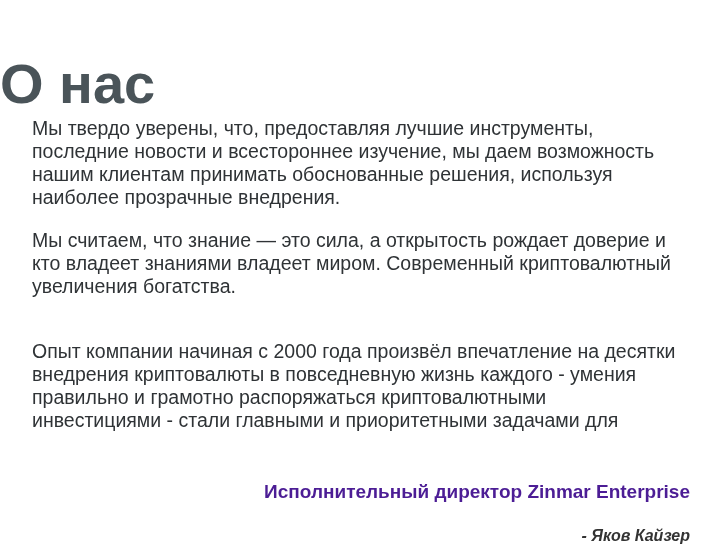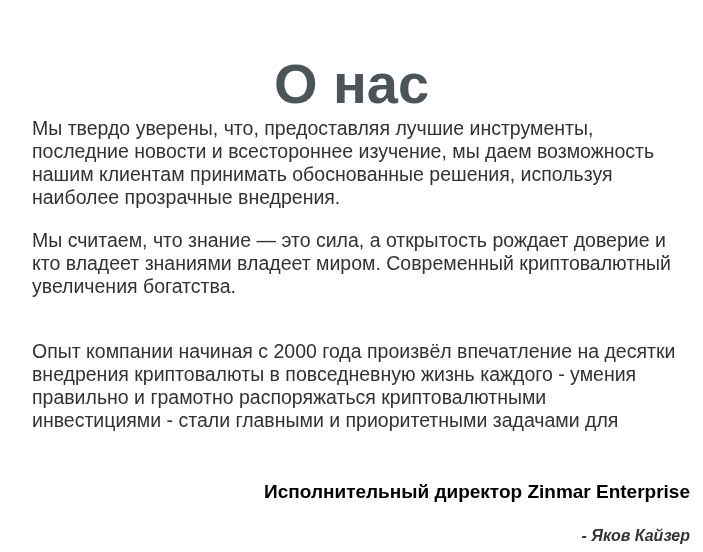--- a/index.html
+++ b/index.html
@@ -4,38 +4,38 @@
   <style>
     html, body { margin: 0; padding: 0; background: #ffffff; }
     body { width: 703px; height: 552px; overflow: hidden; position: relative; }
     .page {
       position: absolute; left: 0; top: 0; width: 703px; height: 552px;
       font-family: "Liberation Sans", "DejaVu Sans", sans-serif;
       color: #2f3336;
     }
     .title {
       position: absolute; left: 0; right: 0; top: 10px;
-      text-align: center;
+      text-align: left;
       font-size: 56px; font-weight: bold; line-height: 72px;
       color: #4a5459;
       letter-spacing: 0px;
     }
     .para {
       position: absolute; left: 16px; width: 680px;
       font-size: 19.5px; line-height: 23px;
       margin: 16px;
     }
     .para span { display: block; white-space: nowrap; }
     .p1 { top: 101px; }
     .p2 { top: 213px; }
     .p3 { top: 324px; }
     .role {
       position: absolute; right: 13px; top: 480px;
       font-size: 19px; font-weight: bold; line-height: 24px;
-      color: #000000;
+      color: #4c1d95;
       text-align: right; white-space: nowrap;
     }
     .signature {
       position: absolute; right: 13px; top: 524px;
       font-size: 16px; font-weight: bold; font-style: italic; line-height: 24px;
       color: #333333;
       text-align: right; white-space: nowrap;
     }
   </style>
 </head>

